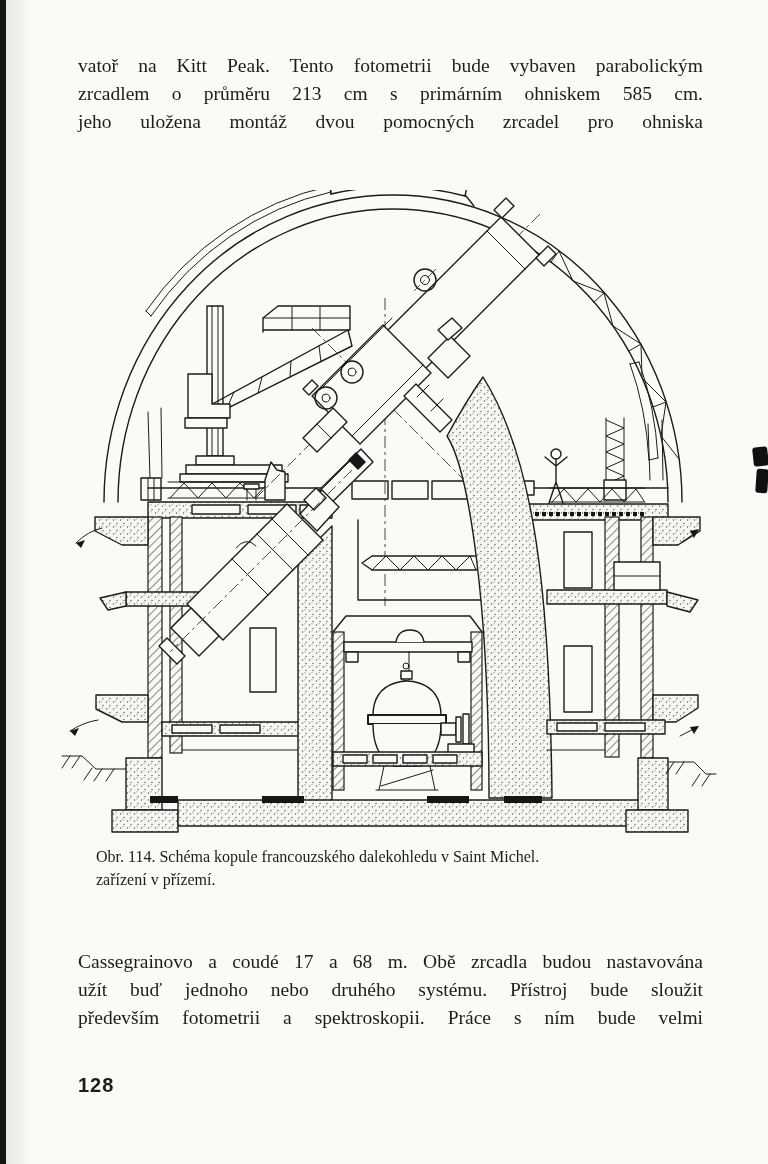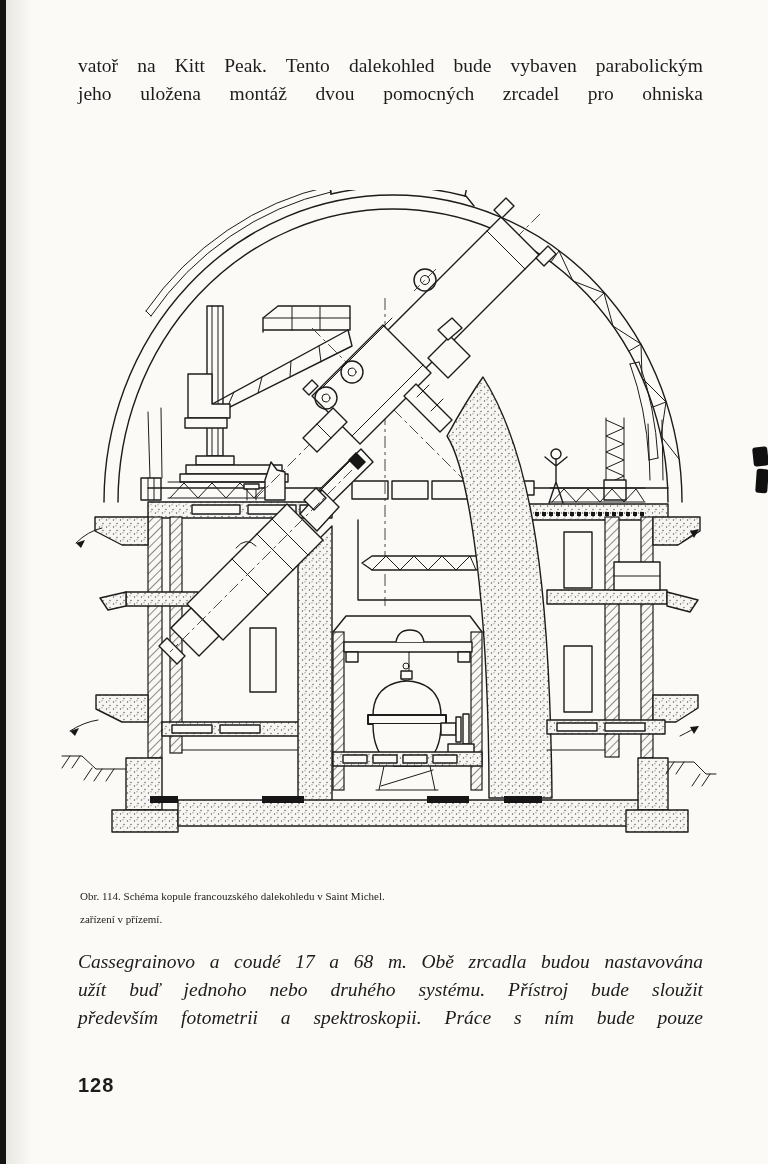--- a/index.html
+++ b/index.html
@@ -6,21 +6,21 @@
   body{width:768px;height:1164px;position:relative;background:#fbfaf7;overflow:hidden;
        font-family:"Liberation Serif", serif;color:#1c1c1c;}
   .edge-strip{position:absolute;left:0;top:0;width:6px;height:1164px;background:#141414;}
   .edge-shade{position:absolute;left:6px;top:0;width:26px;height:1164px;
        background:linear-gradient(to right,#e9e7e1,rgba(250,250,247,0));}
   .ink-blob{position:absolute;background:#101010;border-radius:3px;}
   .blob1{left:753px;top:447px;width:15px;height:19px;transform:rotate(-6deg);}
   .blob2{left:756px;top:469px;width:12px;height:24px;transform:rotate(4deg);}
   .body-text{position:absolute;left:78px;width:625px;font-size:19.5px;line-height:28px;}
   .body-text .jline{text-align:justify;text-align-last:justify;white-space:normal;}
-  .caption{position:absolute;left:80px;width:623px;font-size:11px;line-height:23px;margin-top:40px;}
+  .caption{position:absolute;left:96px;width:623px;font-size:16px;line-height:23px;}
   .caption .jline{text-align:justify;text-align-last:justify;}
   .caption .nline{text-align:left;}
   .pageno{position:absolute;left:78px;top:1074px;font-family:"Liberation Sans",sans-serif;
        font-weight:700;font-size:20px;letter-spacing:1px;text-align:right;}
   svg{position:absolute;left:60px;top:190px;}
   .ln{stroke:#1c1c1c;fill:none;stroke-width:1.4;stroke-linejoin:round;stroke-linecap:round;}
   .thin{stroke-width:1;}
   .wh{fill:#fbfaf7;stroke:#1c1c1c;stroke-width:1.4;stroke-linejoin:round;}
   .stp{fill:url(#st);stroke:#1c1c1c;stroke-width:1.4;stroke-linejoin:round;}
   .hat{fill:url(#ht);stroke:#1c1c1c;stroke-width:1.2;}
@@ -29,21 +29,22 @@
 </style>
 </head>
 <body>
 
 <div class="edge-strip"></div>
 <div class="edge-shade"></div>
 <div class="ink-blob blob1"></div>
 <div class="ink-blob blob2"></div>
 
 <div class="body-text" style="top:52px;">
-  <div class="jline">vatoř na Kitt Peak. Tento dalekohled bude vybaven parabolickým</div>
+  <div class="jline">vatoř na Kitt Peak. Tento fotometrii bude vybaven parabolickým</div>
+  <div class="jline">zrcadlem o průměru 213 cm s primárním ohniskem 585 cm.</div>
   <div class="jline">jeho uložena montáž dvou pomocných zrcadel pro ohniska</div>
 </div>
 
 <svg width="660" height="652" viewBox="60 190 660 652">
   <defs>
     <pattern id="st" width="7" height="7" patternUnits="userSpaceOnUse">
       <rect width="7" height="7" fill="#f7f6f2"></rect>
       <circle cx="1.5" cy="2" r="0.7" fill="#555"></circle>
       <circle cx="5" cy="5.5" r="0.7" fill="#555"></circle>
       <circle cx="4" cy="0.8" r="0.55" fill="#666"></circle>
@@ -255,19 +256,19 @@
     <polyline class="ln thin" points="668,762 694,762 706,774 716,774"></polyline>
     <path class="ln thin" d="M674,762 L666,774 M684,762 L676,774 M700,774 L692,786 M710,774 L702,786"></path>
   </g>
 </svg>
 
 <div class="caption" style="top:845px;">
   <div class="nline">Obr. 114. Schéma kopule francouzského dalekohledu v Saint Michel.</div>
   <div class="nline">zařízení v přízemí.</div>
 </div>
 
-<div class="body-text" style="top:948px;font-style:italic;">
+<div class="body-text" style="top:948px;">
   <div class="jline">Cassegrainovo a coudé 17 a 68 m. Obě zrcadla budou nastavována</div>
   <div class="jline">užít buď jednoho nebo druhého systému. Přístroj bude sloužit</div>
-  <div class="jline">především fotometrii a spektroskopii. Práce s ním bude pouze</div>
+  <div class="jline">především fotometrii a spektroskopii. Práce s ním bude velmi</div>
 </div>
 
 <div class="pageno">128</div>
 
 </body></html>

